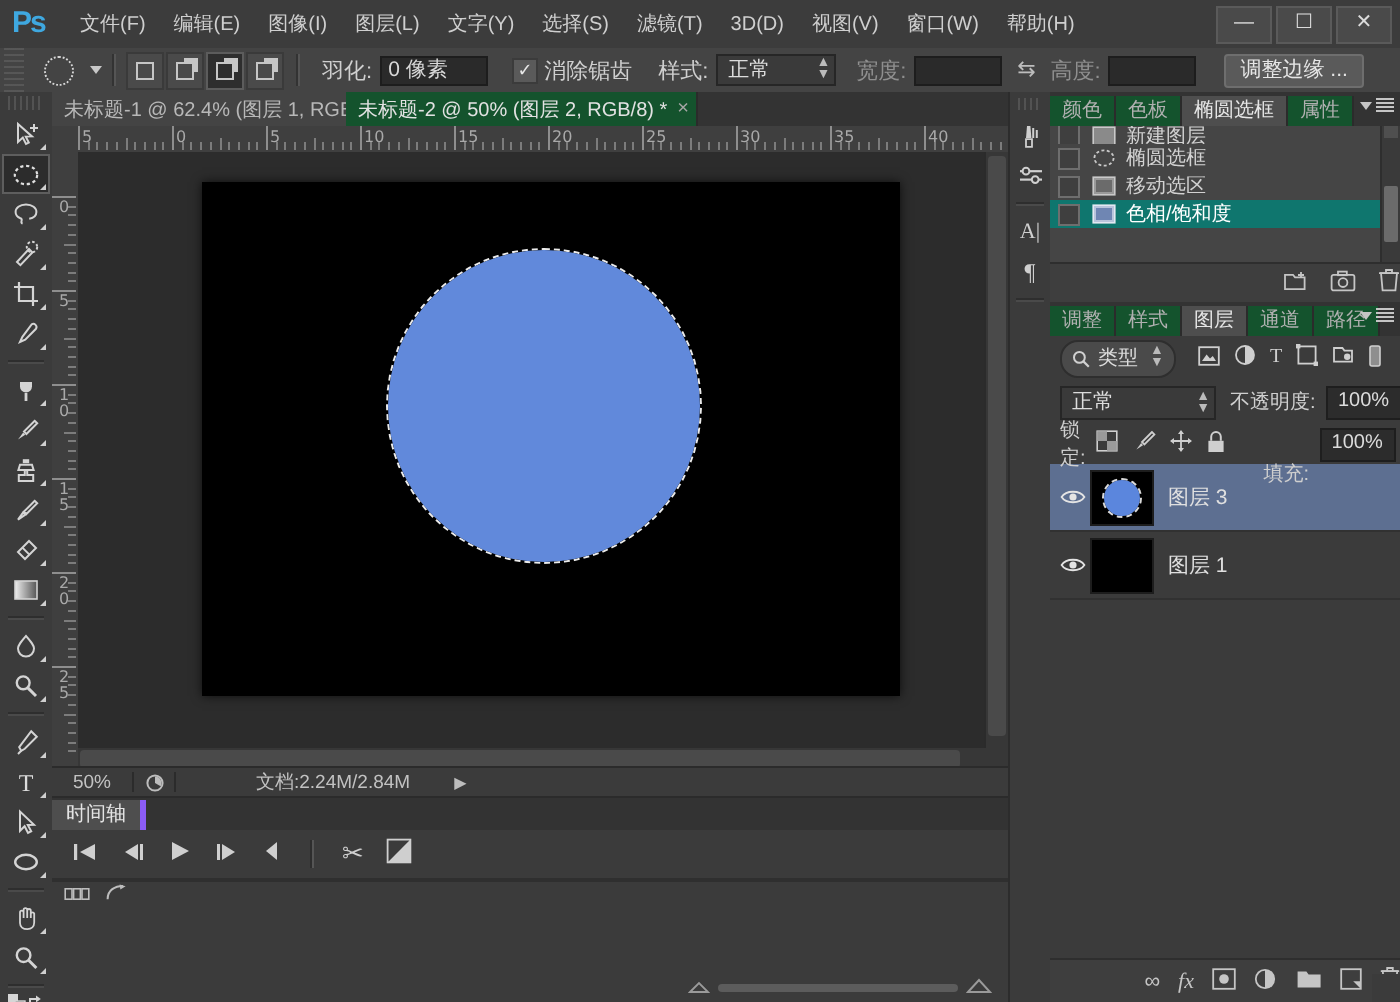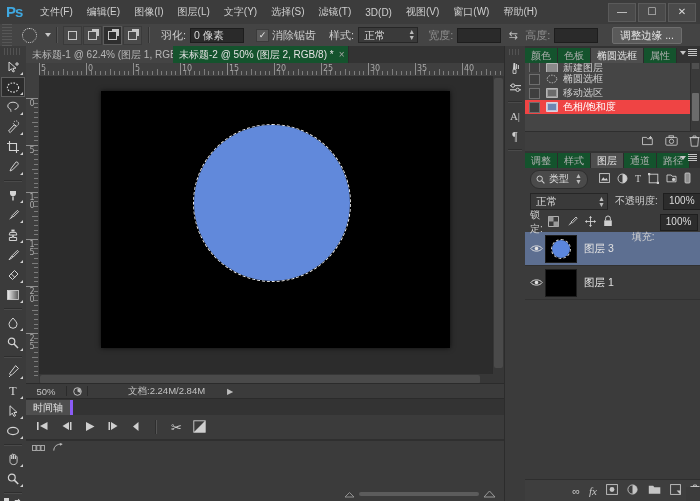--- a/index.html
+++ b/index.html
@@ -112,21 +112,21 @@
         background:#14532d;border-right:1px solid #2b2b2b;cursor:default;white-space:nowrap;}
   .ptab.active{background:#4e4e4e;color:#e6e6e6;}
   .pmenu{position:absolute;right:3px;top:3px;display:flex;align-items:center;gap:2px;}
   .pmenu .bars{width:9px;height:7px;background:
      repeating-linear-gradient(to bottom,#c5c5c5 0,#c5c5c5 1px,transparent 1px,transparent 2px);}
   .pmenu .tri{width:0;height:0;border-left:3px solid transparent;border-right:3px solid transparent;
               border-top:4px solid #c5c5c5;}
   .hpanel{position:relative;background:#454545;height:88px;}
   .hlist{position:absolute;left:0;top:0;width:166px;height:68px;overflow:hidden;}
   .hrow{display:flex;align-items:center;height:14px;padding-left:4px;font-size:10px;color:#d2d2d2;cursor:default;}
-  .hrow.sel{background:#ef4444;color:#fff;}
+  .hrow.sel{background:#0f766e;color:#fff;}
   .hchk{width:9px;height:9px;border:1px solid #6e6e6e;background:#3f3f3f;margin-right:5px;flex:none;}
   .hico{width:13px;height:11px;margin-right:5px;flex:none;display:flex;align-items:center;justify-content:center;}
   .hscroll{position:absolute;right:0;top:0;width:9px;height:68px;background:#3a3a3a;border-left:1px solid #2e2e2e;}
   .hthumbp{position:absolute;right:1px;top:30px;width:7px;height:28px;background:#6b6b6b;border-radius:1px;}
   .hfoot{position:absolute;left:0;bottom:0;width:175px;height:19px;background:#3e3e3e;
          border-top:1px solid #2e2e2e;display:flex;align-items:center;justify-content:flex-end;gap:11px;padding-right:11px;}
   .lay-head{background:#3b3b3b;}
   .lrow{display:flex;align-items:center;height:22px;background:#3b3b3b;padding:0 5px;gap:5px;}
   .lfilter{display:flex;align-items:center;height:17px;background:#4a4a4a;border:1px solid #2e2e2e;
            border-radius:9px;padding:0 5px;gap:4px;font-size:10px;color:#dcdcdc;}

